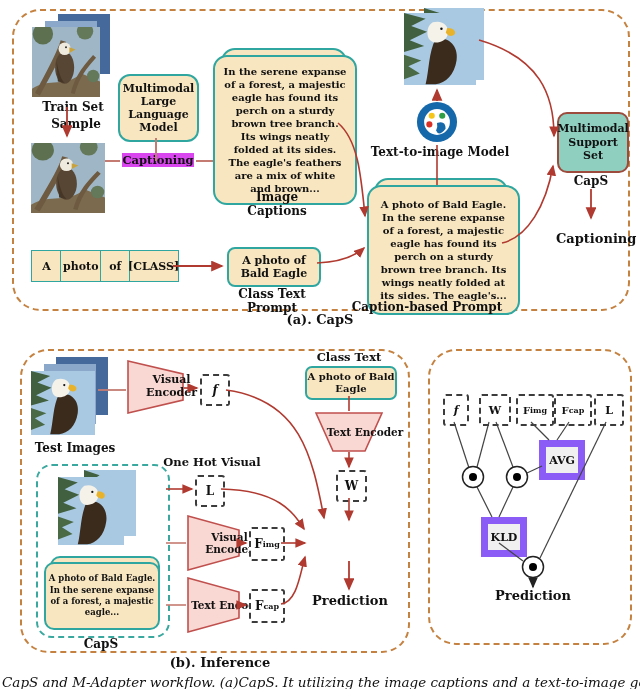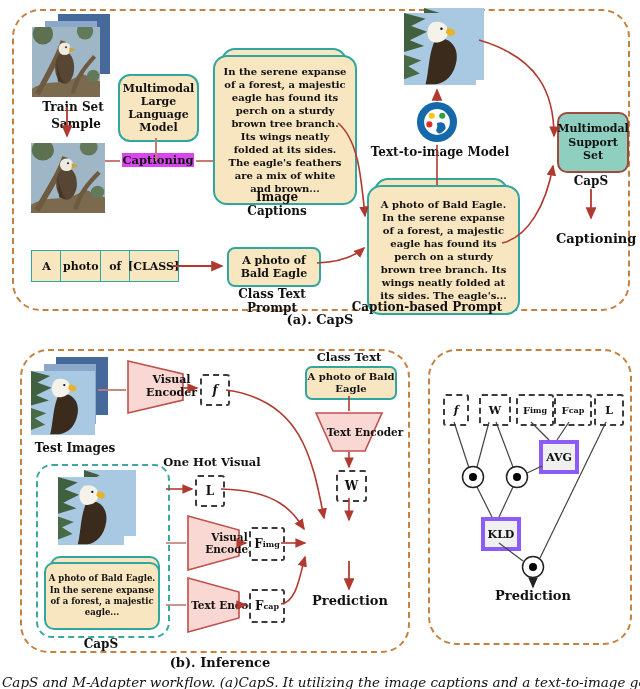--- a/index.html
+++ b/index.html
@@ -9,21 +9,21 @@
   .panel{position:absolute;border:2px dashed #c5813f;border-radius:28px;background:transparent;}
   .lbl{position:absolute;font-weight:bold;text-align:center;}
   .tanbox{position:absolute;background:#f8e6c0;border:2px solid #2fa7a0;border-radius:14px;
           font-weight:bold;display:flex;align-items:center;justify-content:center;text-align:center;}
   .tanback{position:absolute;background:#f8e6c0;border:2px solid #2fa7a0;border-radius:14px;}
   .pinkbox{position:absolute;background:#f9d7d2;border:2px solid #c0504d;border-radius:10px;
            font-weight:bold;display:flex;align-items:center;justify-content:center;text-align:center;}
   .dash{position:absolute;background:#fff;border:2px dashed #3c3c3c;border-radius:3px;
         font-weight:bold;display:flex;align-items:center;justify-content:center;font-size:12px;}
   .dash sub{font-size:8px;}
-  .gray{position:absolute;background:#f0f0f0;border:4px solid #8b5cf6;font-weight:bold;font-size:11px;
+  .gray{position:absolute;background:#f0f0f0;border:7px solid #8b5cf6;font-weight:bold;font-size:11px;
         display:flex;align-items:center;justify-content:center;}
   .trap{position:absolute;padding-left:32px;}
   .trap svg{position:absolute;left:0;top:0;}
   .tlabel{position:absolute;inset:0;display:flex;align-items:center;justify-content:center;
           text-align:center;font-weight:bold;font-size:11px;line-height:1.15;}
   .photo{position:absolute;display:block;}
   .cell{background:#f8e6c0;border:1.6px solid #2fa7a0;display:flex;align-items:center;
         justify-content:center;font-weight:bold;font-size:11px;margin-left:-1.6px;}
   .tokrow{position:absolute;display:flex;}
   #conn{position:absolute;left:0;top:0;pointer-events:none;}

